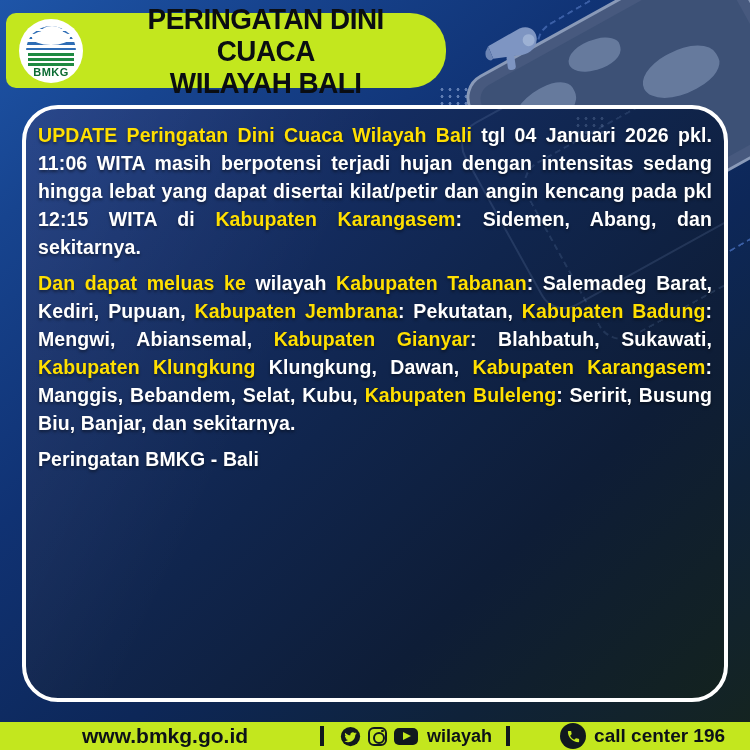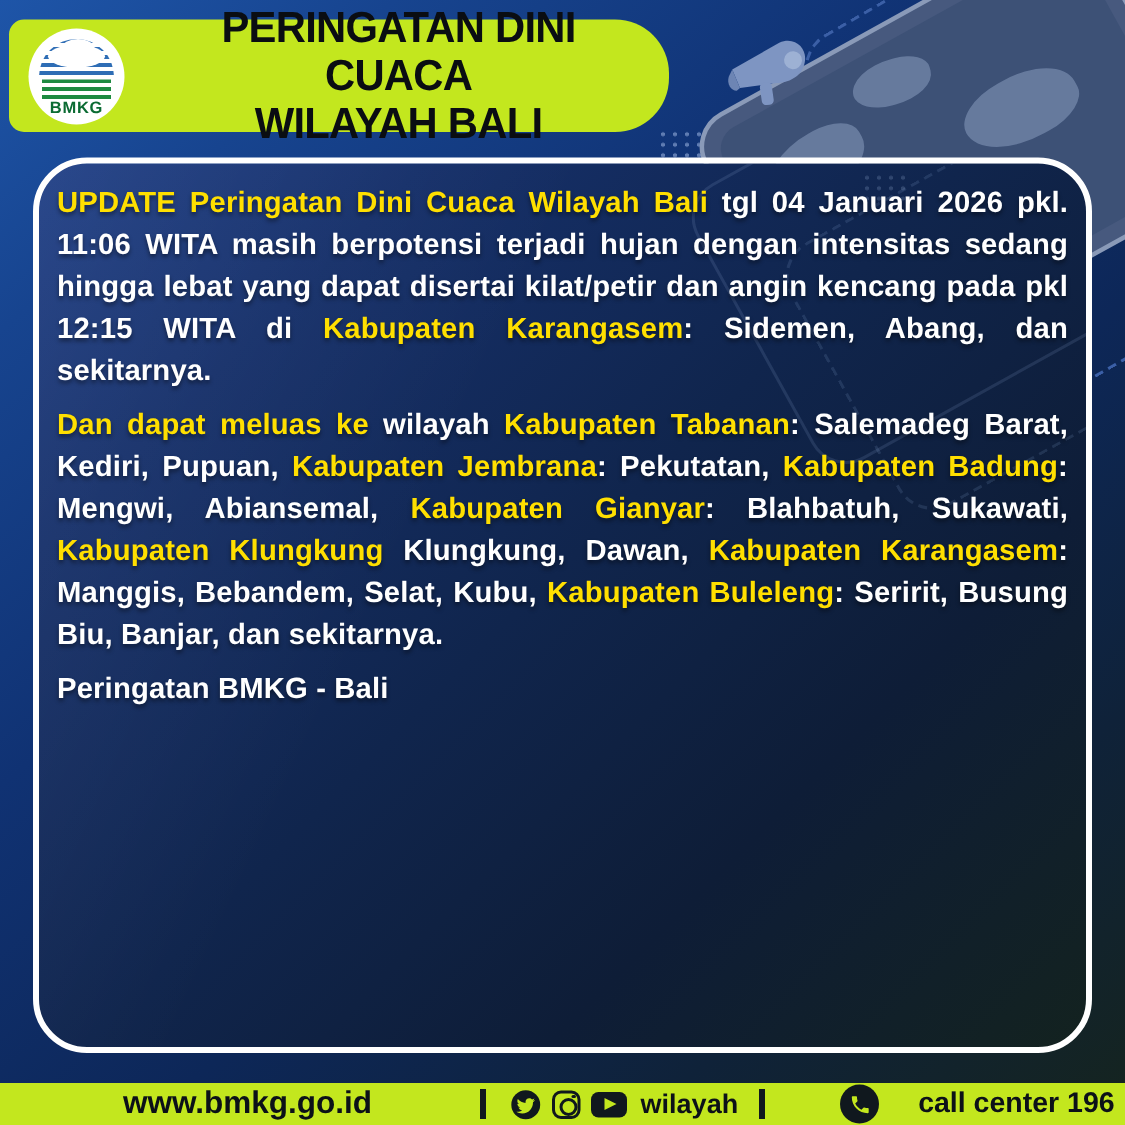--- a/index.html
+++ b/index.html
@@ -83,21 +83,21 @@
   .ig-icon{width:19px;height:19px;border:2.4px solid #10181e;border-radius:6px;position:relative;}
   .ig-icon::before{content:"";position:absolute;left:3px;top:3px;width:8px;height:8px;
     border:2.2px solid #10181e;border-radius:50%;}
   .ig-icon::after{content:"";position:absolute;right:1px;top:1px;width:2.6px;height:2.6px;
     background:#10181e;border-radius:50%;}
   .yt-icon{width:24px;height:17px;background:#10181e;border-radius:5px;position:relative;}
   .yt-icon::before{content:"";position:absolute;left:9px;top:4.5px;
     border-left:8px solid var(--green);border-top:4px solid transparent;border-bottom:4px solid transparent;}
   .f-phone{margin-left:50px;width:26px;height:26px;border-radius:50%;background:#10181e;
     display:flex;align-items:center;justify-content:center;}
-  .f-call{margin-left:26px;font-size:19px;font-weight:bold;}
+  .f-call{margin-left:8px;font-size:19px;font-weight:bold;}
 </style>
 </head>
 <body>
 
 <div class="route route1"></div>
 <div class="route route2"></div>
 <div class="dotgrid dg1"></div>
 <div class="dotgrid dg2"></div>
 <div class="tablet">
   <div class="screen">

